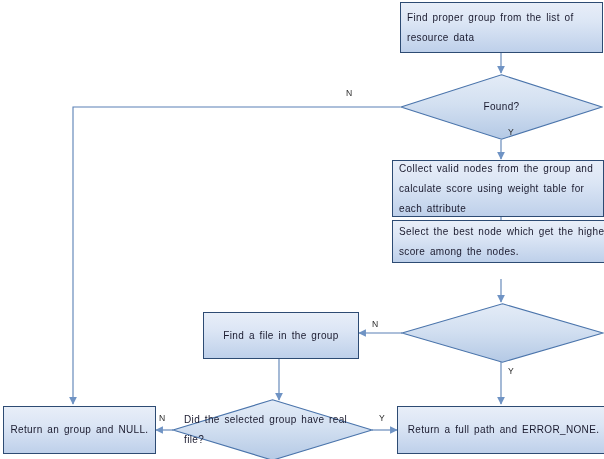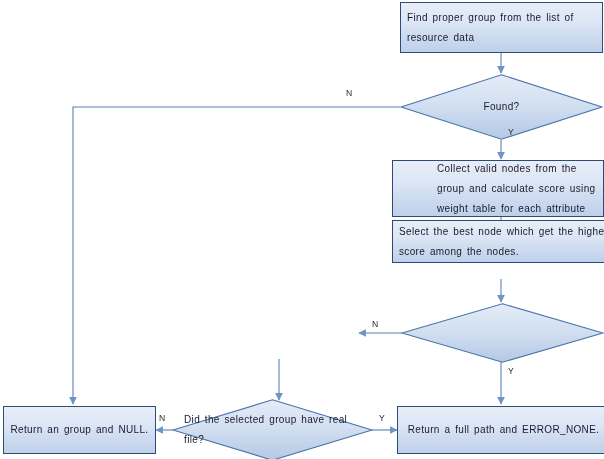--- a/index.html
+++ b/index.html
@@ -112,34 +112,37 @@
     <span class="txt">Find proper group from the list of resource data</span>
   </div>
 
   <div class="node dec" style="left:400px; top:74px; width:203px; height:66px;">
     <svg class="dshape" viewBox="0 0 203 66" preserveAspectRatio="none">
       <polygon points="101.5,0.8 202,33 101.5,65.2 1,33" fill="url(#decGrad)" stroke="#4a74ab" stroke-width="1.1"></polygon>
     </svg>
     <span class="txt">Found?</span>
   </div>
 
-  <div class="node proc" style="left:392px; top:160px; width:212px; height:57px;padding-left:38px;">
+  <div class="node proc" style="left:392px; top:160px; width:212px; height:57px;">
     <span class="txt">Collect valid nodes from the group and calculate score using weight table for each attribute</span>
   </div>
 
   <div class="node proc" style="left:392px; top:220px; width:256px; height:43px;">
     <span class="txt">Select the best node which get the highest score among the nodes.</span>
   </div>
 
   <div class="node dec" style="left:401px; top:303px; width:203px; height:60px;">
     <svg class="dshape" viewBox="0 0 203 60" preserveAspectRatio="none">
       <polygon points="101.5,0.8 202,30 101.5,59.2 1,30" fill="url(#decGrad)" stroke="#4a74ab" stroke-width="1.1"></polygon>
     </svg>
   </div>
 
+  <div class="node proc" style="left:203px; top:312px; width:156px; height:47px;">
+    <span class="txt">Find a file in the group</span>
+  </div>
 
   <div class="node dec" style="left:172px; top:399px; width:201px; height:62px;">
     <svg class="dshape" viewBox="0 0 201 62" preserveAspectRatio="none">
       <polygon points="100.5,0.8 200,31 100.5,61.2 1,31" fill="url(#decGrad)" stroke="#4a74ab" stroke-width="1.1"></polygon>
     </svg>
     <span class="txt">Did the selected group have real file?</span>
   </div>
 
   <div class="node proc" style="left:3px; top:406px; width:153px; height:48px;">
     <span class="txt">Return an group and NULL.</span>

